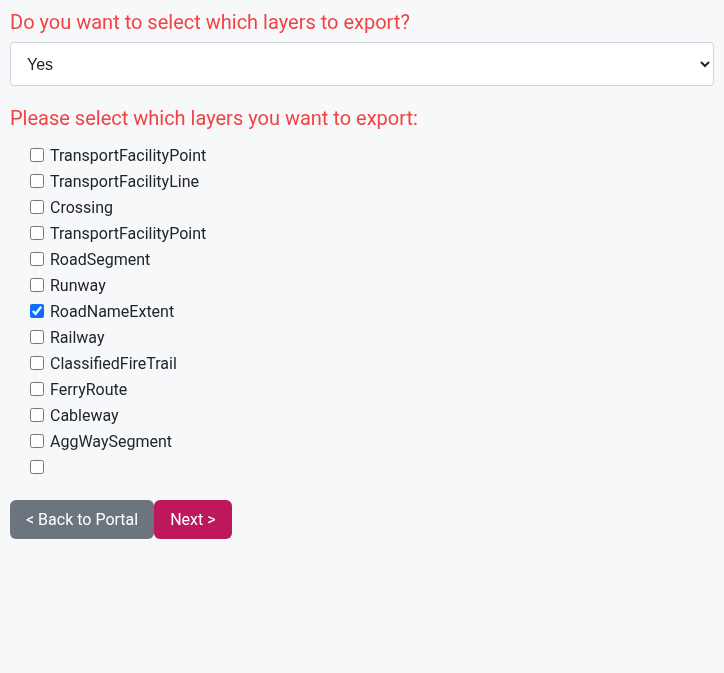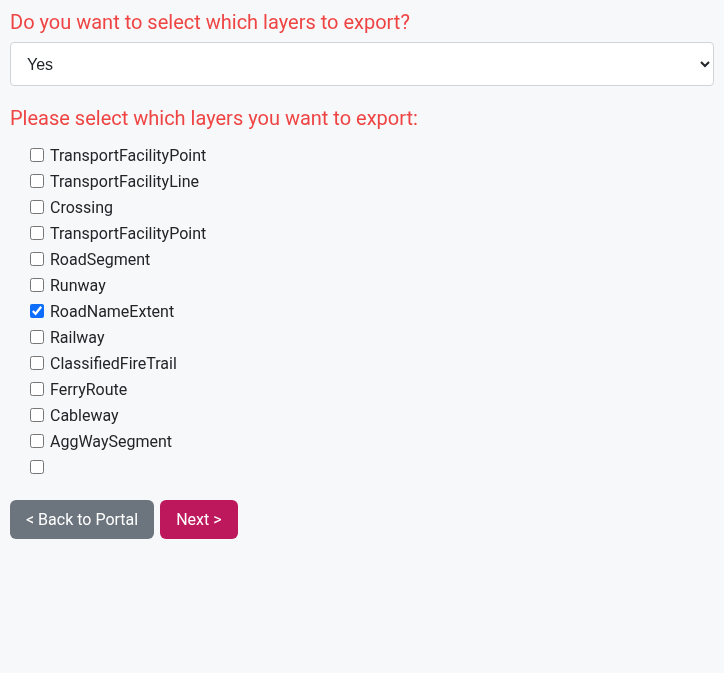--- a/index.html
+++ b/index.html
@@ -50,21 +50,20 @@
       height: 14px;
       margin-right: 6px;
       cursor: pointer;
       accent-color: #0d6efd;
     }
     .layer-item label {
       cursor: default;
     }
     .button-row {
       display: flex;
-      gap: 6px;
       margin-top: 16px;
     }
     .btn {
       padding: 10px 16px;
       font-size: 16px;
       border: none;
       border-radius: 6px;
       cursor: pointer;
       font-family: inherit;
     }

